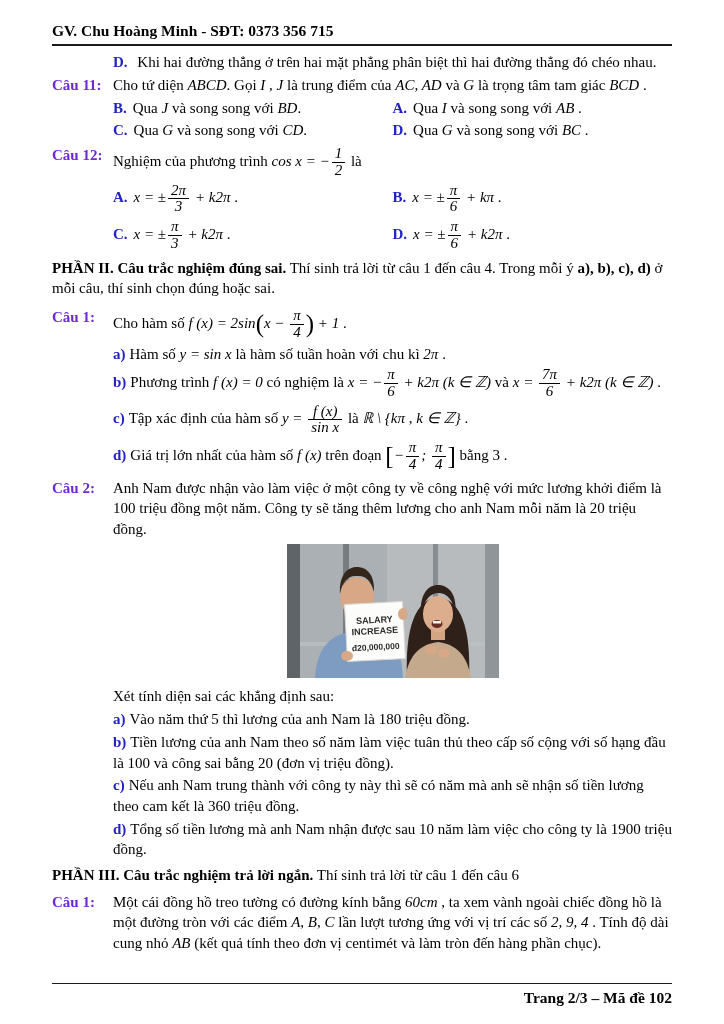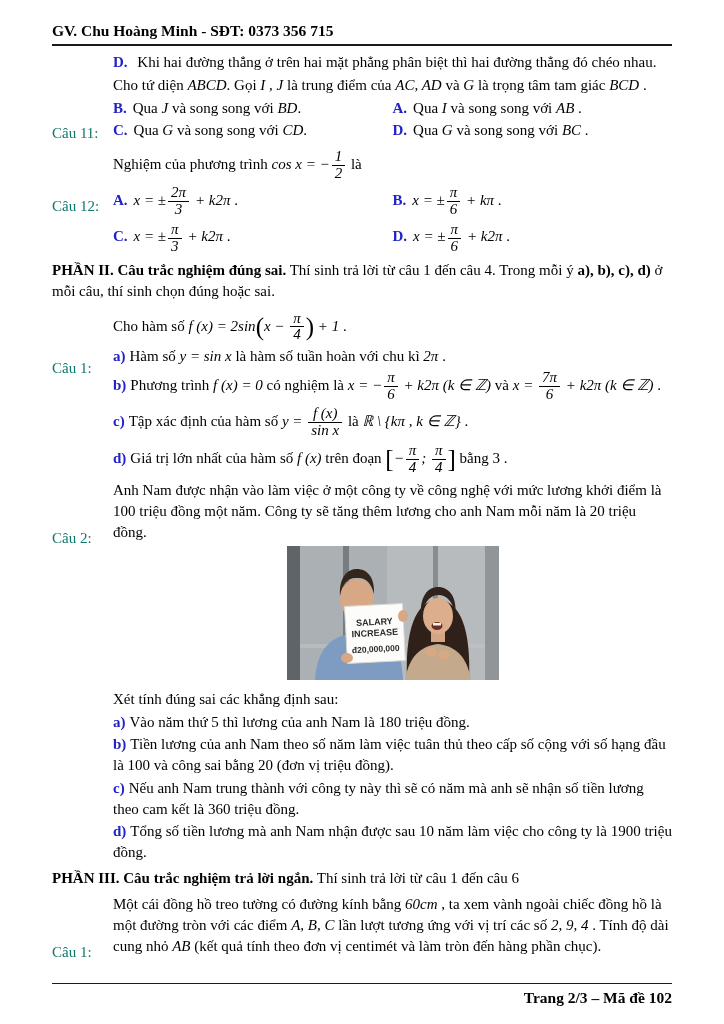--- a/index.html
+++ b/index.html
@@ -13,21 +13,21 @@
     color:#000;
     line-height:1.38;
     overflow:hidden;
   }
   .inner{padding:20px 52px 0 52px;}
   
   .hdr{display:flex;justify-content:space-between;font-weight:bold;font-size:15.5px;gap:32px;}
   .hdr-rule{border-bottom:2px solid #1a1a1a;margin-top:3px;margin-bottom:6px;}
   
   .qrow{display:flex;margin-top:2px;}
-  .qlabel{flex:0 0 61px;font-weight:normal;color:#0f766e;white-space:nowrap;margin-top:48px;}
+  .qlabel{flex:0 0 61px;font-weight:bold;color:#6d28d9;white-space:nowrap;}
   .qbody{flex:1;min-width:0;}
   .indent{margin-left:61px;}
   
   .opts{display:flex;flex-wrap:wrap;}
   .opt{width:50%;margin-top:2px;}
   .optletter{font-weight:bold;color:#2222c8;margin-right:6px;}
   .ilabel{font-weight:bold;color:#2222c8;margin-right:4px;}
   .item{margin-top:2px;}
   
   .rx{}
@@ -141,21 +141,21 @@
               <rect x="59" y="59" width="58" height="57" fill="#fcfcfa" stroke="#d9d9d4" stroke-width="1"></rect>
               <text x="88" y="79" text-anchor="middle" font-family="Liberation Sans, sans-serif" font-size="9" font-weight="bold" fill="#2b2b2b">SALARY</text>
               <text x="88" y="90" text-anchor="middle" font-family="Liberation Sans, sans-serif" font-size="9" font-weight="bold" fill="#2b2b2b">INCREASE</text>
               <text x="88" y="106" text-anchor="middle" font-family="Liberation Sans, sans-serif" font-size="8.5" font-weight="bold" fill="#2b2b2b">đ20,000,000</text>
             </g>
             <ellipse cx="60" cy="112" rx="6" ry="5" fill="#d8a886"></ellipse>
             <ellipse cx="116" cy="70" rx="5" ry="6" fill="#d8a886"></ellipse>
           </svg>
         </div>
 
-        <div>Xét tính đúng sai các khẳng định sau:</div>
+        <div>Xét tính diện sai các khẳng định sau:</div>
         <div class="item"><span class="ilabel">a)</span><span><span class="rx">Vào năm thứ 5 thì lương của anh Nam là 180 triệu đồng.</span></span></div>
         <div class="item"><span class="ilabel">b)</span><span><span class="rx">Tiền lương của anh Nam theo số năm làm việc tuân thủ theo cấp số cộng với số hạng đầu là 100 và công sai bằng 20 (đơn vị triệu đồng).</span></span></div>
         <div class="item"><span class="ilabel">c)</span><span><span class="rx">Nếu anh Nam trung thành với công ty này thì sẽ có năm mà anh sẽ nhận số tiền lương theo cam kết là 360 triệu đồng.</span></span></div>
         <div class="item"><span class="ilabel">d)</span><span><span class="rx">Tổng số tiền lương mà anh Nam nhận được sau 10 năm làm việc cho công ty là 1900 triệu đồng.</span></span></div>
       </div>
     </div>
 
     <div class="section"><span class="rb2">PHẦN III. Câu trắc nghiệm trả lời ngắn.</span><span class="rx"> Thí sinh trả lời từ câu 1 đến câu 6</span></div>
 
     <div class="qrow" style="margin-top:6px">

